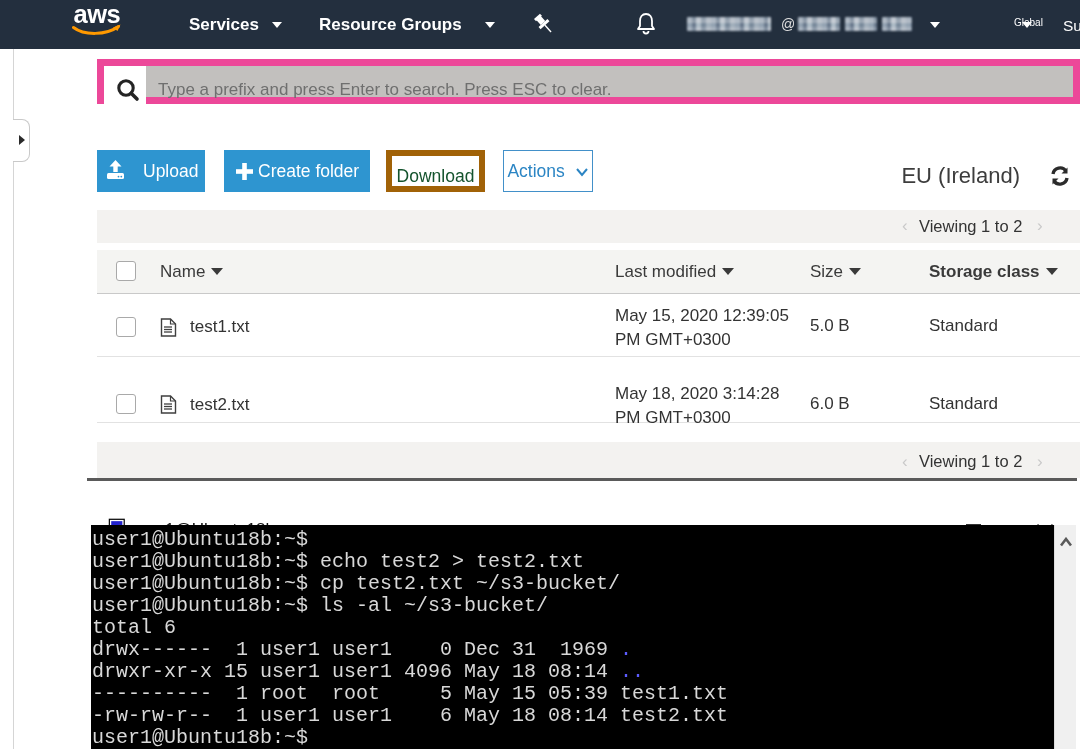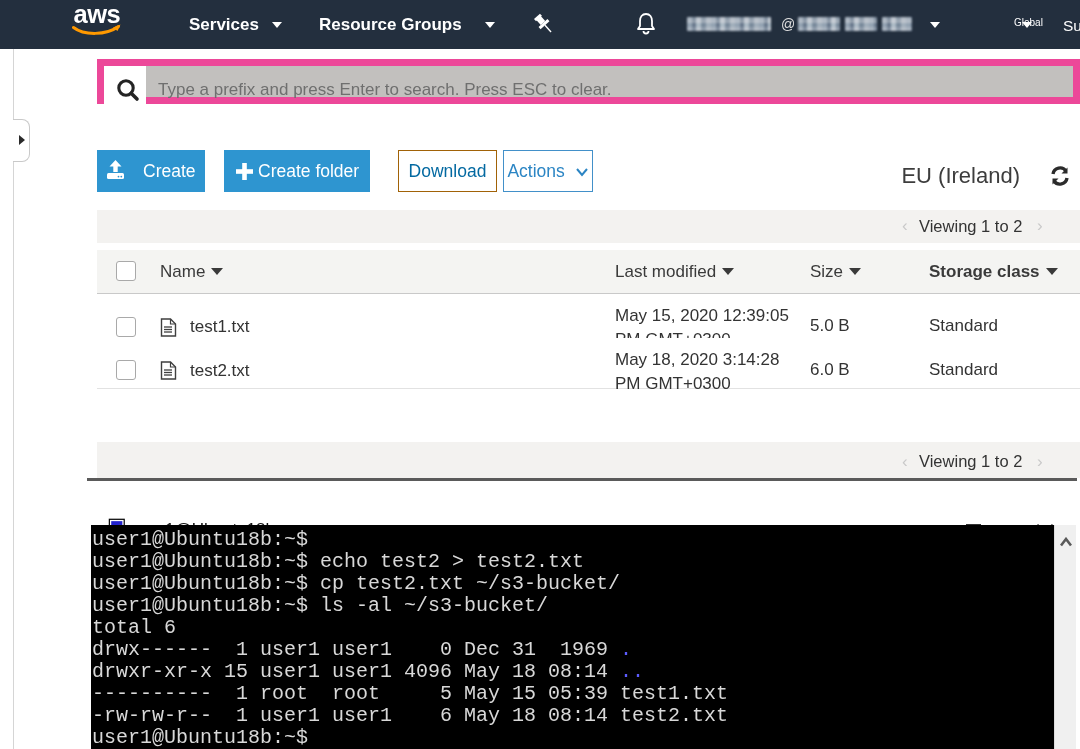--- a/index.html
+++ b/index.html
@@ -29,21 +29,21 @@
 
 #search { position:absolute; left:97px; top:59px; width:983px; height:45px;
   border:7px solid #ec4899; background:#c2c0be; }
 #search .icbox { position:absolute; left:0; top:0; width:42px; height:43px; background:#fff; }
 #search .ph { position:absolute; left:54px; top:14px; font-size:17px; color:#6f6f6f; }
 
 
 .btn { position:absolute; top:150px; height:42px; font-size:17.5px; text-align:center; }
 #b-upload { left:97px; width:108px; background:#2e95d0; color:#fff; }
 #b-create { left:224px; width:146px; background:#2e95d0; color:#fff; }
-#b-down { left:398px; width:99px; background:#fff; border:1px solid #a16207; color:#0369a1; line-height:40px; }
+#b-down { left:386px; width:99px; background:#fff; border:6px solid #a16207; color:#14532d; line-height:40px; }
 #b-act { left:503px; width:90px; background:#fff; border:1px solid #4290c9; color:#2b85c4; line-height:40px; }
 #region { position:absolute; left:0px; top:163px; width:1020px; text-align:right; font-size:22px; color:#3d3d3d; }
 
 
 .vbar { position:absolute; left:97px; width:983px; height:33px; background:#f3f2f0;
   font-size:16.5px; color:#333; }
 .vbar .vtext { position:absolute; left:822px; top:7px; white-space:nowrap; }
 .vbar .chl { position:absolute; left:805px; top:6px; color:#c9c9c9; font-size:17px; }
 .vbar .chr { position:absolute; left:940px; top:6px; color:#c9c9c9; font-size:17px; }
 #thead { position:absolute; left:97px; top:250px; width:983px; height:44px; background:#f4f4f2;
@@ -125,21 +125,21 @@
     <div class="ph">Type a prefix and press Enter to search. Press ESC to clear.</div>
   </div>
 
   <div class="btn" id="b-upload">
     <svg style="position:absolute; left:6px; top:9px;" width="25" height="24" viewBox="0 0 25 24">
       <path d="M10.3 13 L10.3 7.5 L6.5 7.5 L12.5 1 L18.5 7.5 L14.7 7.5 L14.7 13 Z" fill="#fff"></path>
       <rect x="4" y="14" width="17" height="6" rx="1.5" fill="#fff"></rect>
       <circle cx="15.5" cy="17.6" r="0.9" fill="#2e95d0"></circle>
       <circle cx="18.3" cy="17.6" r="0.9" fill="#2e95d0"></circle>
     </svg>
-    <span style="position:absolute; left:46px; top:11px;">Create</span>
+    <span style="position:absolute; left:46px; top:11px;">Upload</span>
   </div>
   <div class="btn" id="b-create">
     <svg style="position:absolute; left:12px; top:13px;" width="17" height="17" viewBox="0 0 17 17">
       <rect x="6.2" y="0" width="4.6" height="17" fill="#fff"></rect>
       <rect x="0" y="6.2" width="17" height="4.6" fill="#fff"></rect>
     </svg>
     <span style="position:absolute; left:34px; top:11px;">Create folder</span>
   </div>
   <div class="btn" id="b-down">Download</div>
   <div class="btn" id="b-act">Actions&nbsp;
@@ -178,21 +178,21 @@
       <line x1="4" y1="9" x2="12" y2="9" stroke="#3f3f3f" stroke-width="1.3"></line>
       <line x1="4" y1="11.5" x2="12" y2="11.5" stroke="#3f3f3f" stroke-width="1.3"></line>
       <line x1="4" y1="14" x2="12" y2="14" stroke="#3f3f3f" stroke-width="1.3"></line>
     </svg>
     <span class="fname">test1.txt</span>
     <span class="fdate">May 15, 2020 12:39:05<br>PM GMT+0300</span>
     <span class="fsize">5.0 B</span>
     <span class="fclass">Standard</span>
   </div>
 
-  <div class="row" style="top:338px; height:51px; border-bottom:1px solid #e2e2e2;">
+  <div class="row" style="top:372px; height:51px; border-bottom:1px solid #e2e2e2;">
     <div class="cb" style="left:19px; top:22px;"></div>
     <svg style="position:absolute; left:63px; top:23px;" width="17" height="19" viewBox="0 0 17 19">
       <path d="M1.5 1 L10.5 1 L15.5 6 L15.5 18 L1.5 18 Z" fill="#fff" stroke="#3f3f3f" stroke-width="1.4"></path>
       <path d="M10.5 1 L10.5 6 L15.5 6" fill="none" stroke="#3f3f3f" stroke-width="1.2"></path>
       <line x1="4" y1="9" x2="12" y2="9" stroke="#3f3f3f" stroke-width="1.3"></line>
       <line x1="4" y1="11.5" x2="12" y2="11.5" stroke="#3f3f3f" stroke-width="1.3"></line>
       <line x1="4" y1="14" x2="12" y2="14" stroke="#3f3f3f" stroke-width="1.3"></line>
     </svg>
     <span class="fname">test2.txt</span>
     <span class="fdate">May 18, 2020 3:14:28<br>PM GMT+0300</span>

